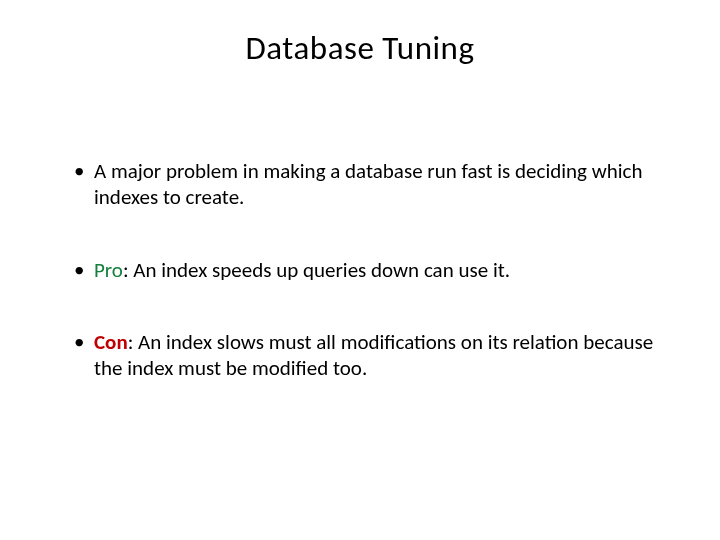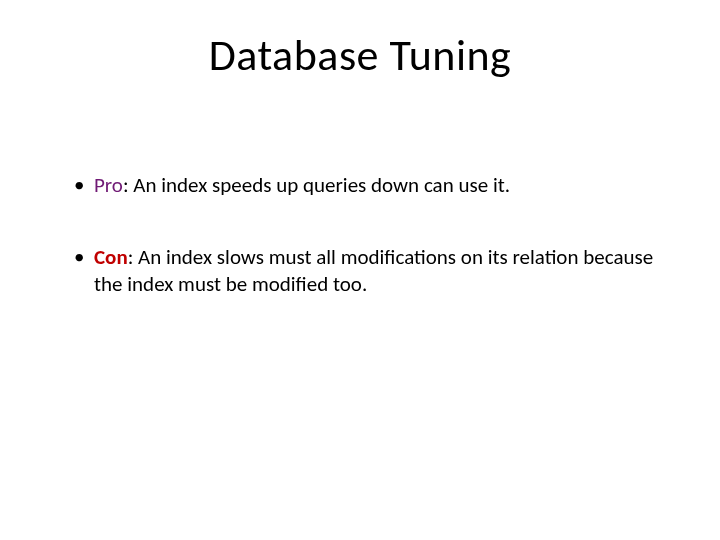--- a/index.html
+++ b/index.html
@@ -15,21 +15,21 @@
       color: #000000;
       position: relative;
     }
     .slide {
       width: 100%;
       height: 100%;
       padding: 20px 50px 40px 50px;
     }
     .title {
       text-align: center;
-      font-size: 44px;
+      font-size: 33px;
       font-weight: 400;
       margin-top: 8px;
       margin-bottom: 90px;
       letter-spacing: 0.5px;
     }
     .bullets {
       list-style: none;
       padding-left: 24px;
     }
     .bullets li {
@@ -40,34 +40,37 @@
       padding-left: 20px;
     }
     .bullets li::before {
       content: "•";
       position: absolute;
       left: 0;
       top: 0;
       font-size: 21px;
     }
     .label-pro {
-      color: #701a75;
+      color: #15803d;
       margin-top: 40px;
     }
     .label-con {
       color: #c00000;
       font-weight: bold;
     }
   </style>
 </head>
 <body>
 
 <div class="slide">
   <h1 class="title">Database Tuning</h1>
   <ul class="bullets">
     <li>
+      <span>A major problem in making a database run fast is deciding which indexes to create.</span>
+    </li>
+    <li>
       <span class="label-pro">Pro</span><span>: An index speeds up queries down can use it.</span>
     </li>
     <li>
       <span class="label-con">Con</span><span>: An index slows must all modifications on its relation because the index must be modified too.</span>
     </li>
   </ul>
 </div>
 
 </body></html>

